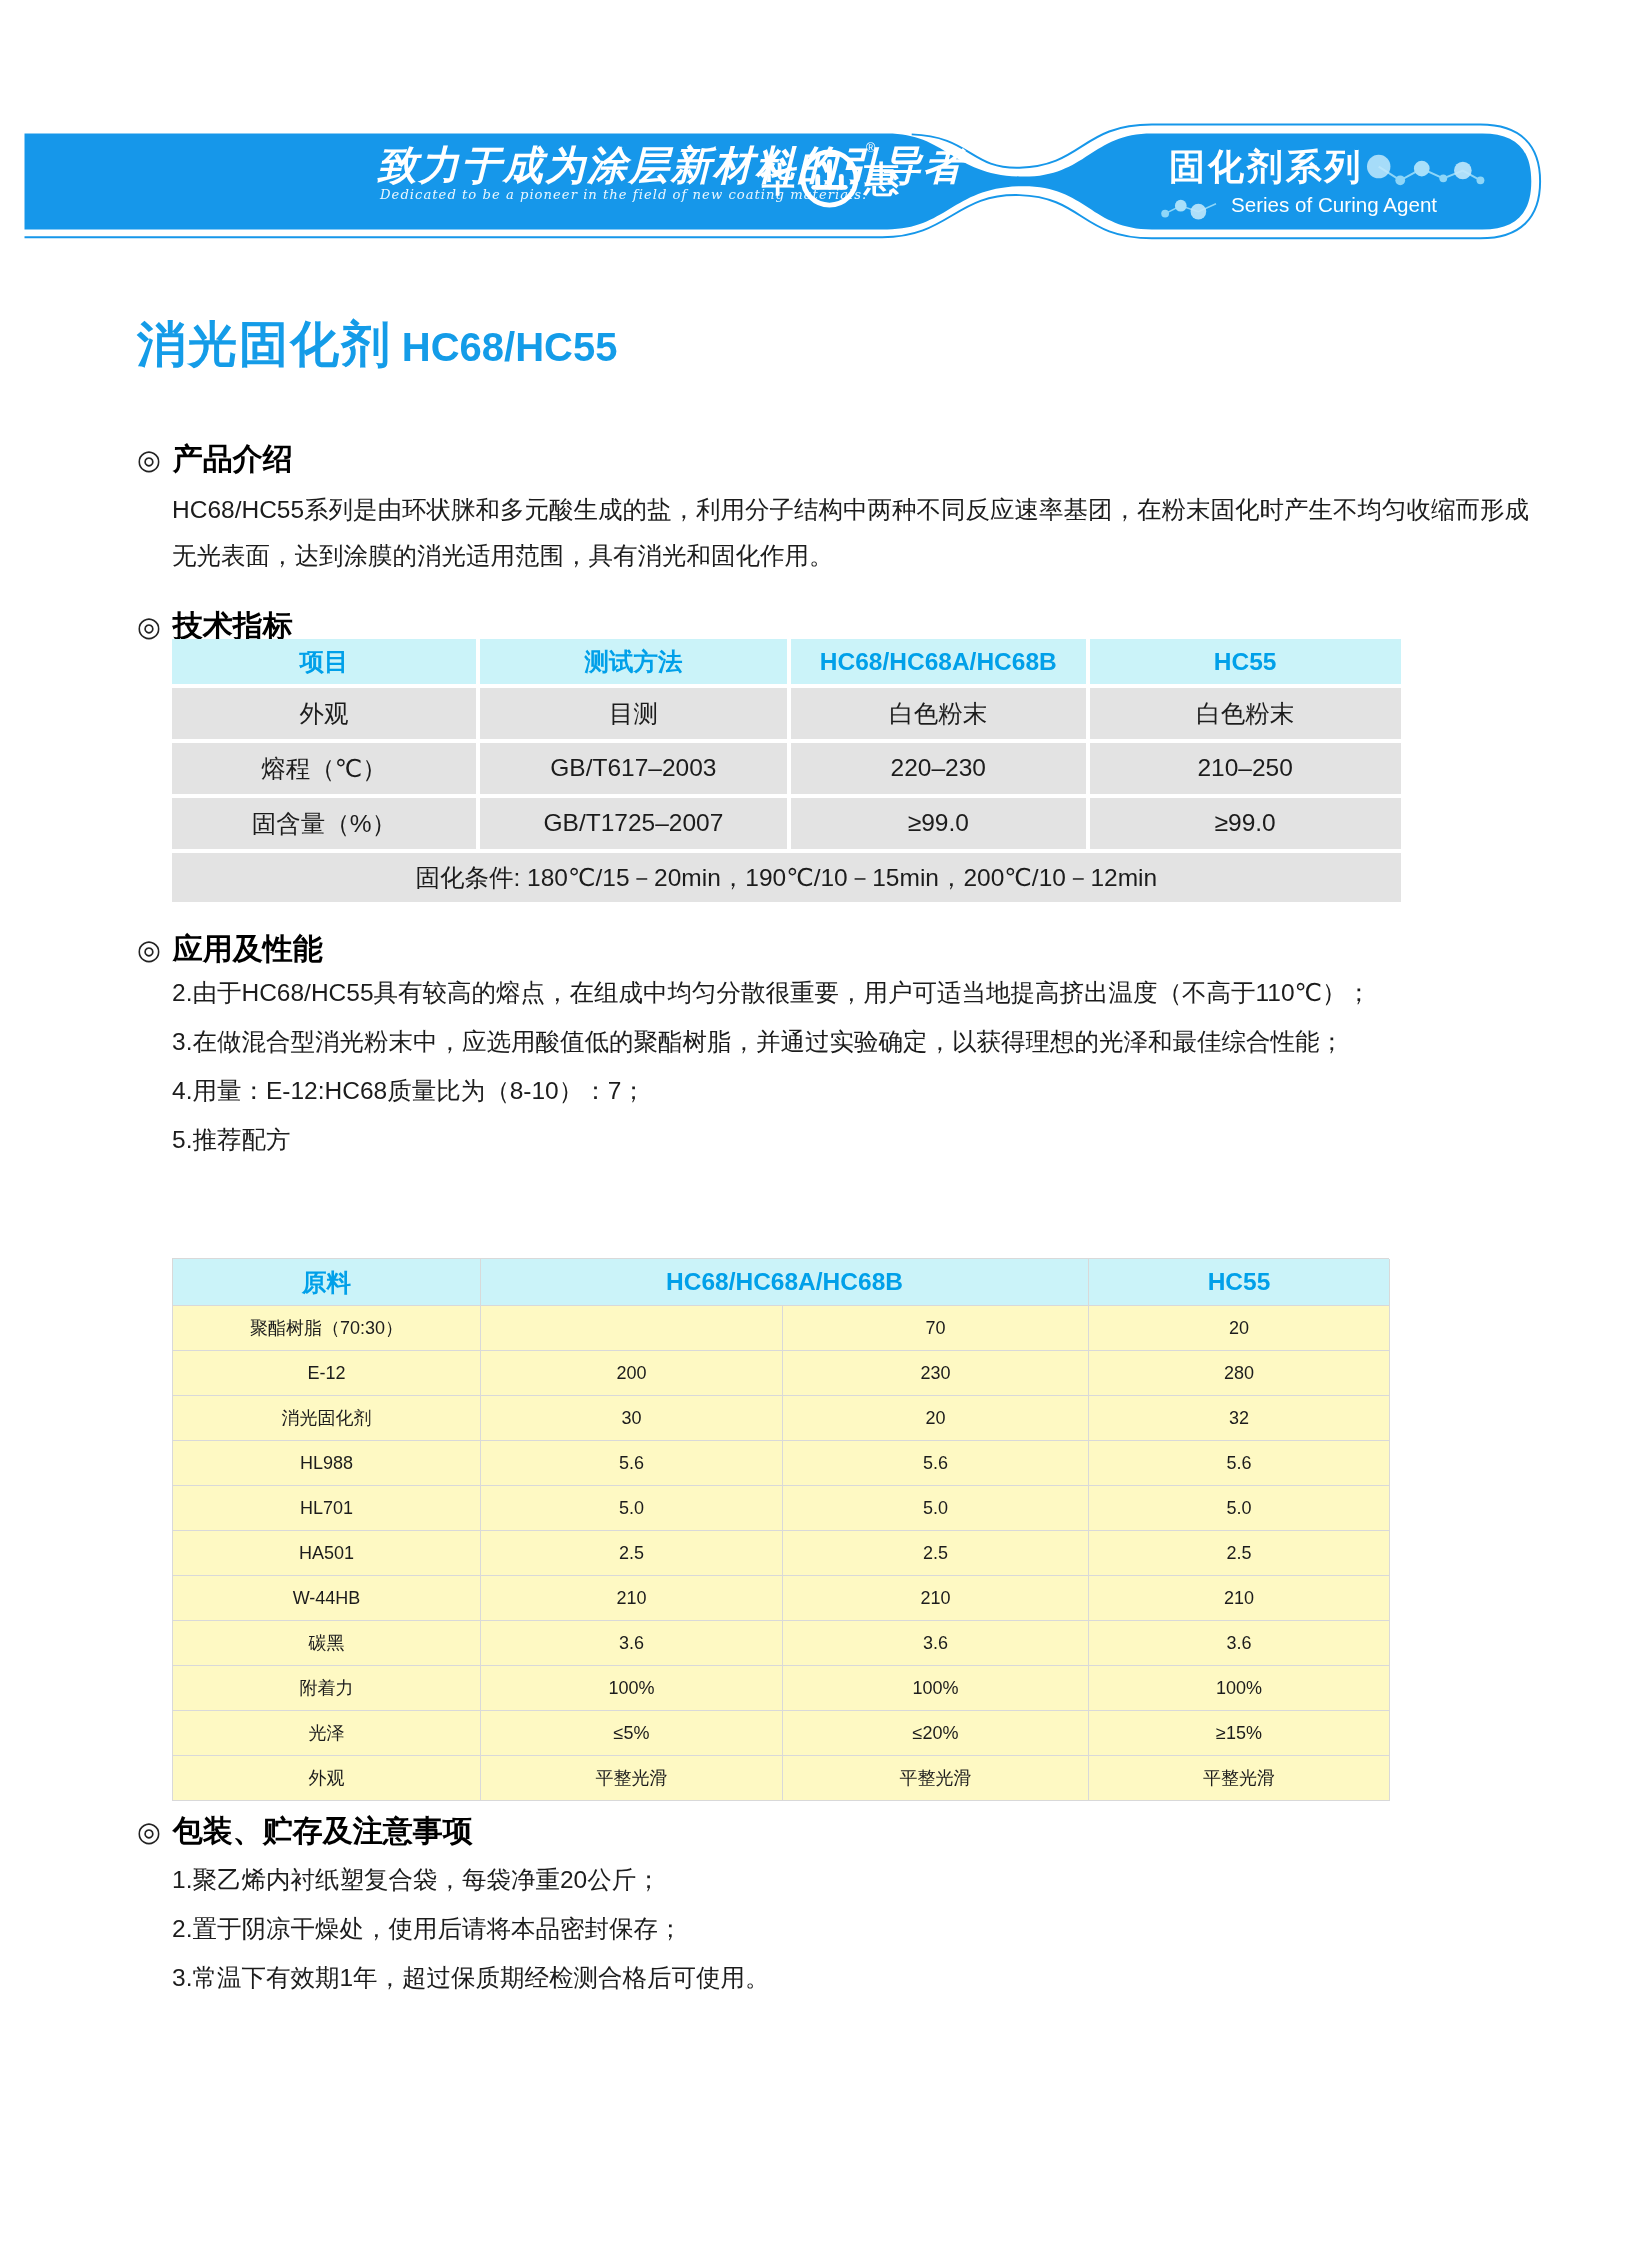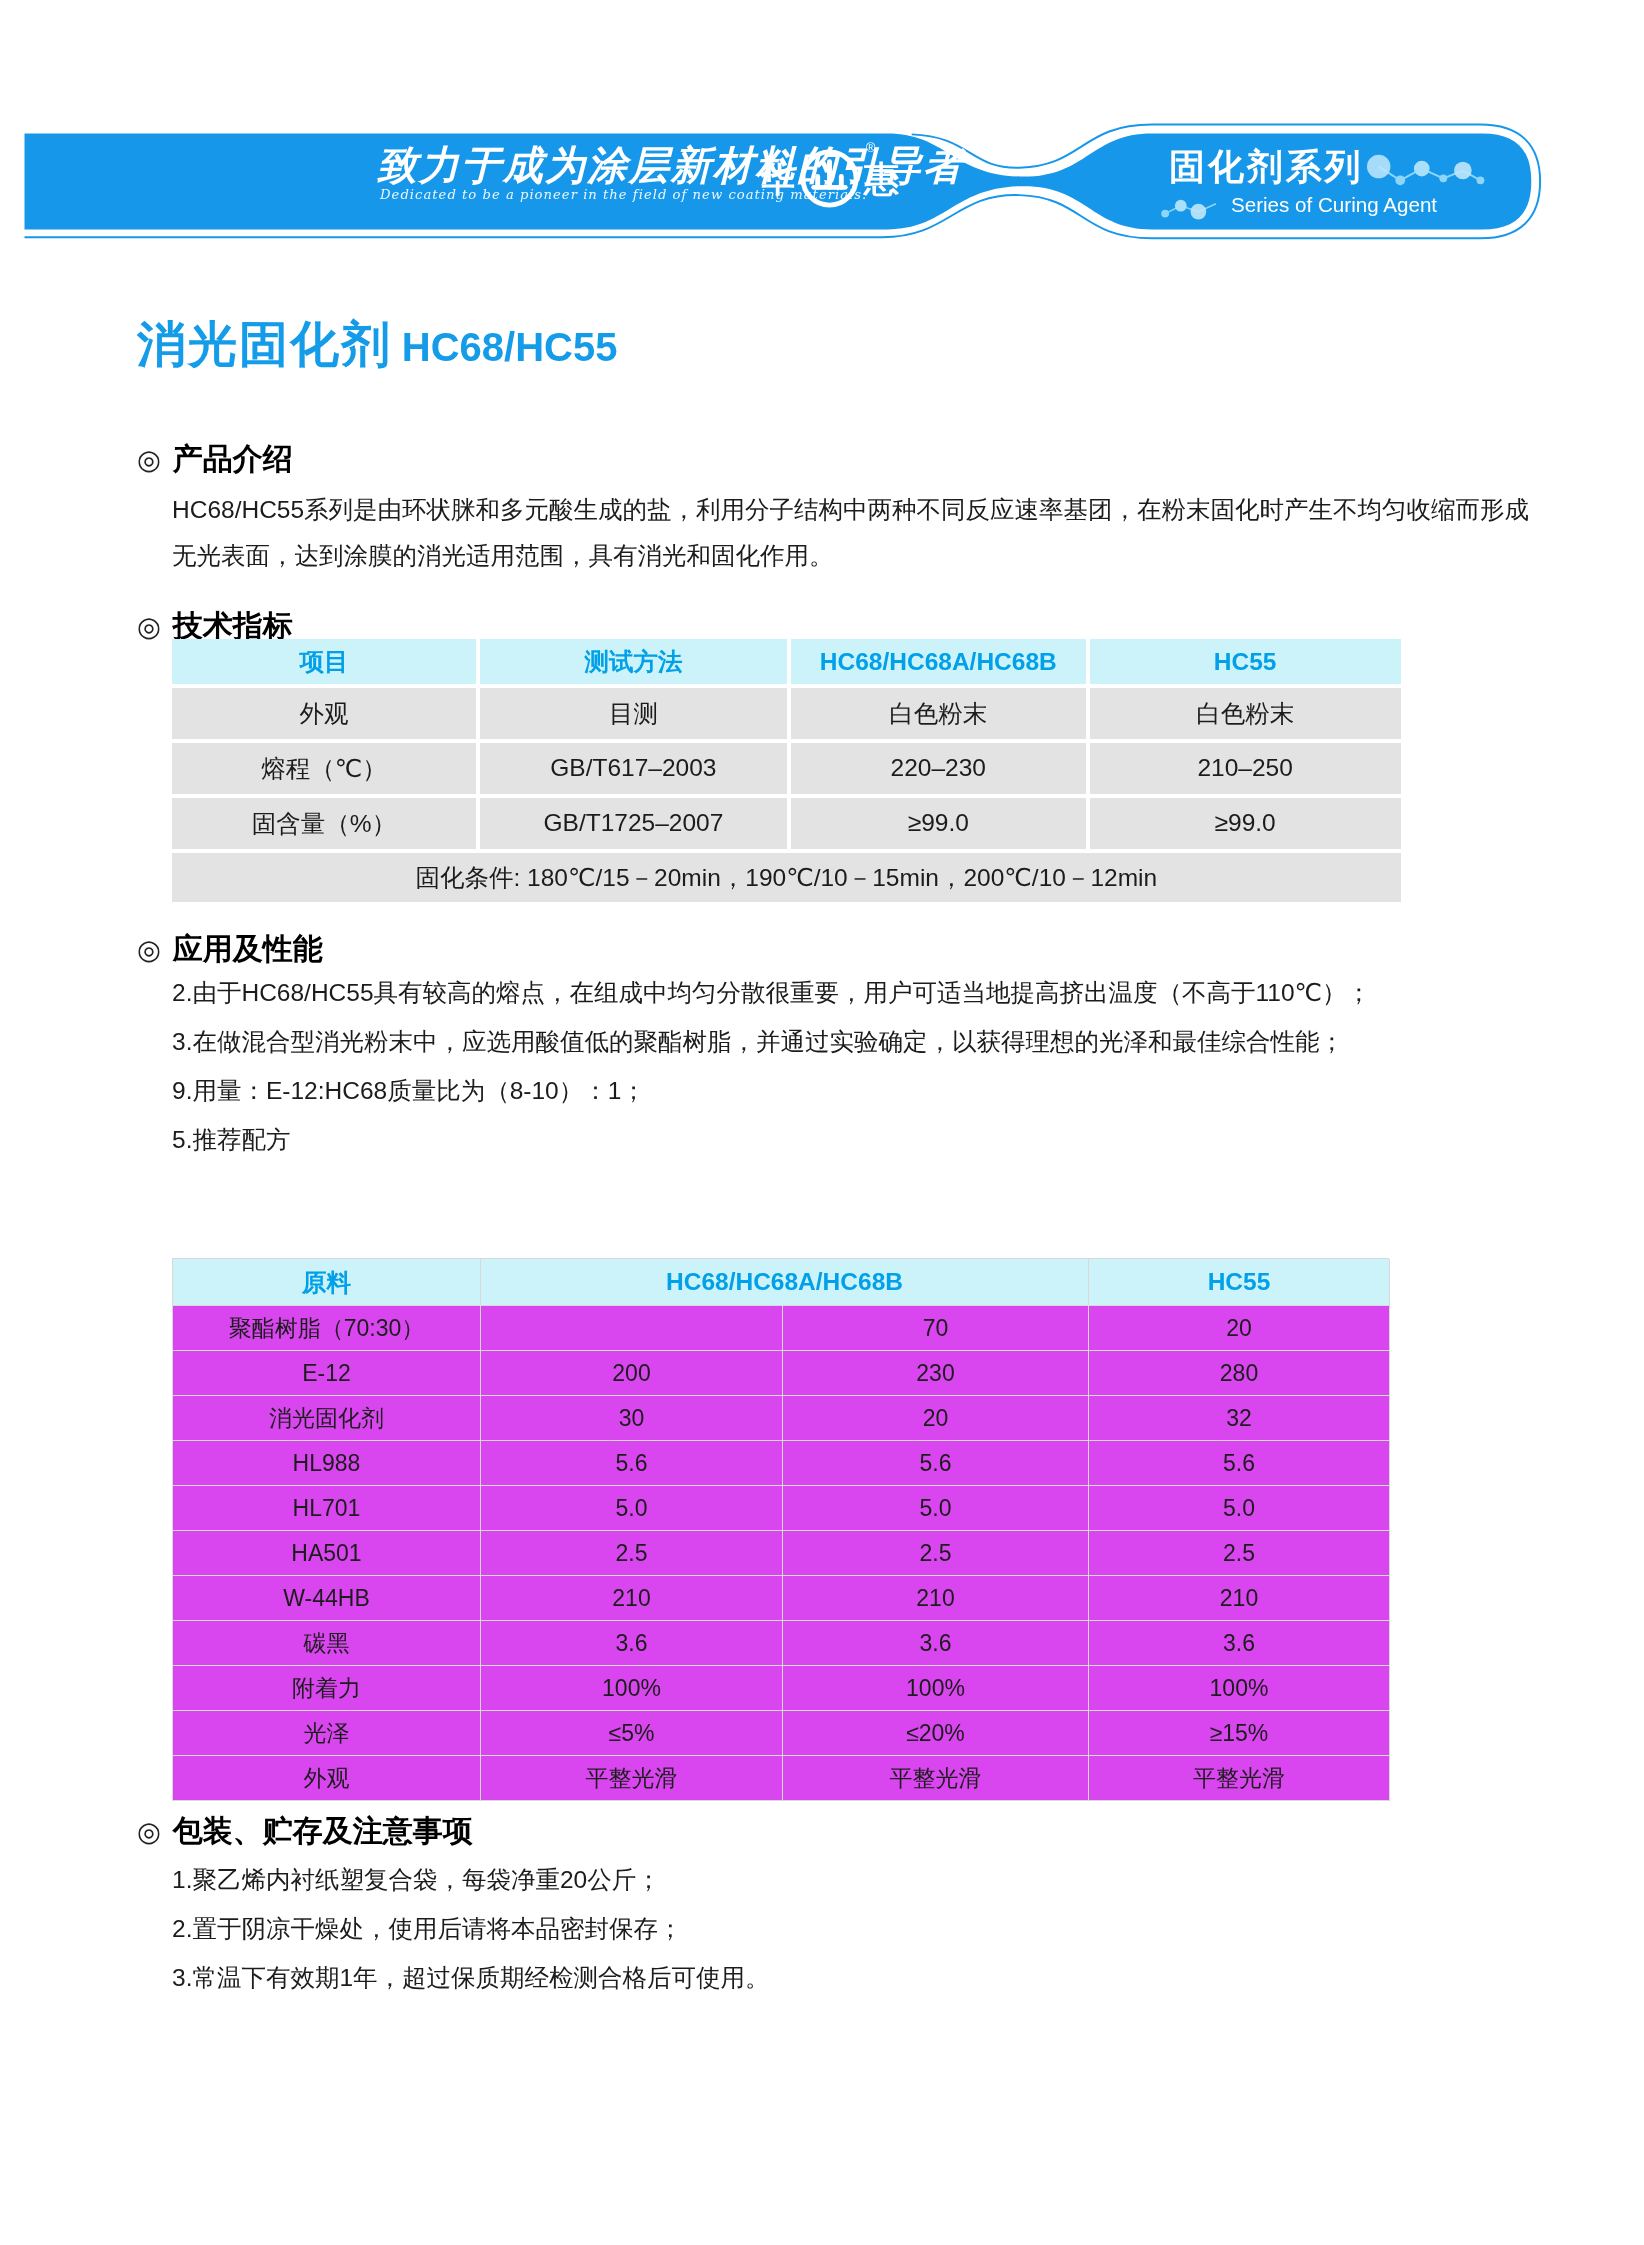--- a/index.html
+++ b/index.html
@@ -49,21 +49,21 @@
     display:flex;align-items:center;justify-content:center;}
 
   
   .frm-grid{
     left:172px;top:1258px;width:1216px;display:grid;
     grid-template-columns:308px 302px 306px 301px;
     grid-template-rows:47px repeat(11,45px);
     border-top:1px solid #d9d9d9;border-left:1px solid #d9d9d9;background:#fff;
   }
   .frm-cell{border-right:1px solid #d9d9d9;border-bottom:1px solid #d9d9d9;
-    font-size:23px;display:flex;align-items:center;justify-content:center;background:#d946ef;}
+    font-size:18px;display:flex;align-items:center;justify-content:center;background:#fef9c3;}
   .frm-h{background:#cbf3f9;color:#01a0e9;font-weight:bold;font-size:24.5px;}
   .span2{grid-column:2/4;}
 
   .num-list > div{font-size:24.5px;line-height:49px;color:#1c1c1c;}
 </style>
 </head>
 <body>
 
 <div class="abs" style="left:0;top:0;width:1645px;height:255px;">
   <svg class="banner-svg" width="1645" height="255" viewBox="0 0 1678 260">
@@ -158,21 +158,21 @@
   <div class="spec-f">固化条件: 180℃/15－20min，190℃/10－15min，200℃/10－12min</div>
 </div>
 
 <div class="abs sec-head" style="left:137px;top:929px;">
   <span class="marker">◎</span>
   <span>应用及性能</span>
 </div>
 <div class="abs num-list" style="left:172px;top:968px;width:1372px;">
   <div>2.由于HC68/HC55具有较高的熔点，在组成中均匀分散很重要，用户可适当地提高挤出温度（不高于110℃）；</div>
   <div>3.在做混合型消光粉末中，应选用酸值低的聚酯树脂，并通过实验确定，以获得理想的光泽和最佳综合性能；</div>
-  <div>9.用量：E-12:HC68质量比为（8-10）：1；</div>
+  <div>4.用量：E-12:HC68质量比为（8-10）：7；</div>
   <div>5.推荐配方</div>
 </div>
 
 <div class="abs frm-grid">
   <div class="frm-cell frm-h">原料</div>
   <div class="frm-cell frm-h span2">HC68/HC68A/HC68B</div>
   <div class="frm-cell frm-h">HC55</div>
 
   <div class="frm-cell">聚酯树脂（70:30）</div>
   <div class="frm-cell"></div>

